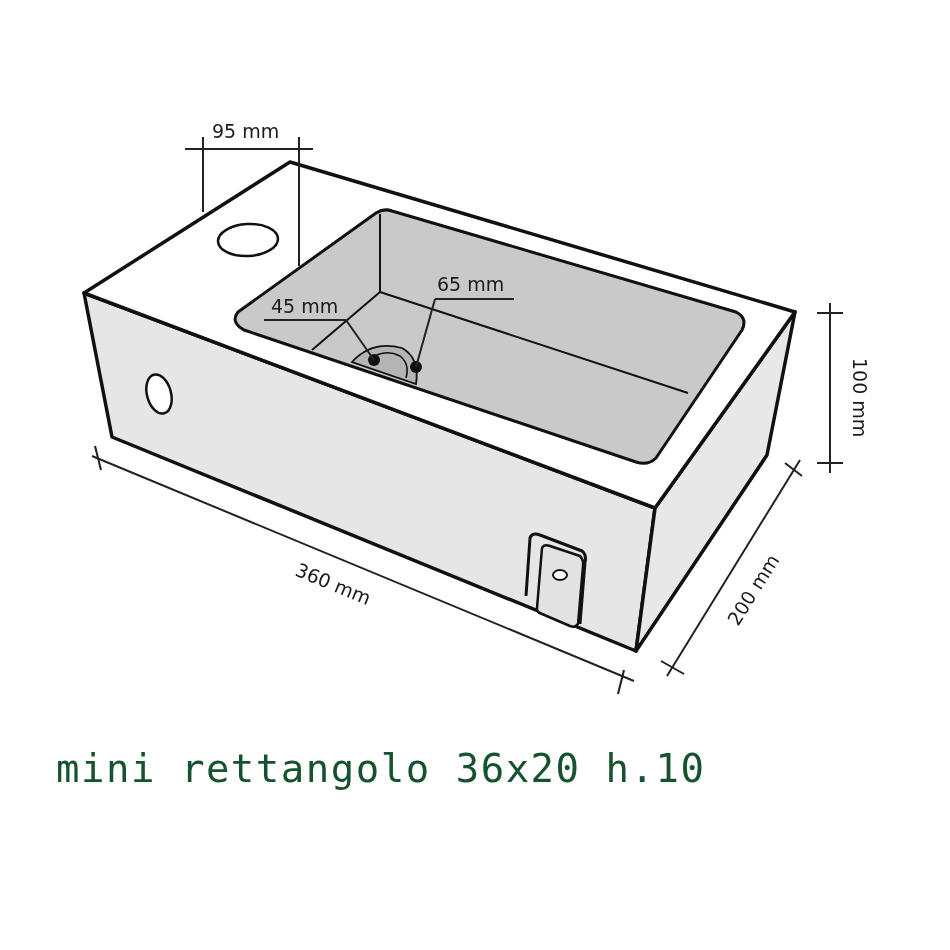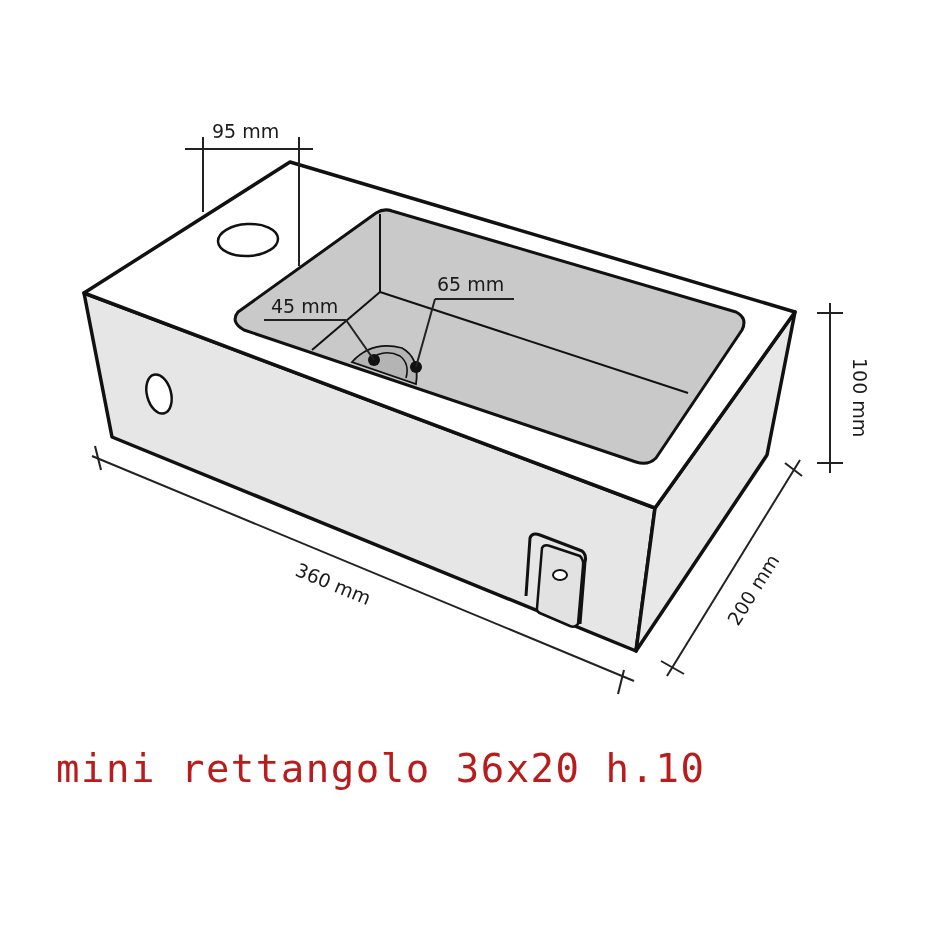--- a/index.html
+++ b/index.html
@@ -3,21 +3,21 @@
   <meta charset="utf-8">
   <style>
     html, body { margin: 0; padding: 0; background: #ffffff; }
     body { width: 950px; height: 950px; position: relative; overflow: hidden; }
     .stage { position: absolute; left: 0; top: 0; width: 760px; height: 950px; }
     svg { position: absolute; left: 0; top: 0; }
     .dim-text { font-family: "DejaVu Sans", sans-serif; font-size: 19px; fill: #1a1a1a; }
     .caption {
       position: absolute; left: 56px; top: 746px;
       font-family: "DejaVu Sans Mono", "Liberation Mono", monospace;
-      font-size: 39px; color: #b91c1c; letter-spacing: 1.5px; white-space: nowrap;
+      font-size: 39px; color: #14532d; letter-spacing: 1.5px; white-space: nowrap;
     }
   </style>
 </head>
 <body>
 
 <div class="stage">
   <svg width="950" height="950" viewBox="0 0 950 950">
 
     <polygon points="84,293 655,508 636,651 112,437" fill="#e6e6e6" stroke="#111" stroke-width="3.5" stroke-linejoin="round"></polygon>
 

